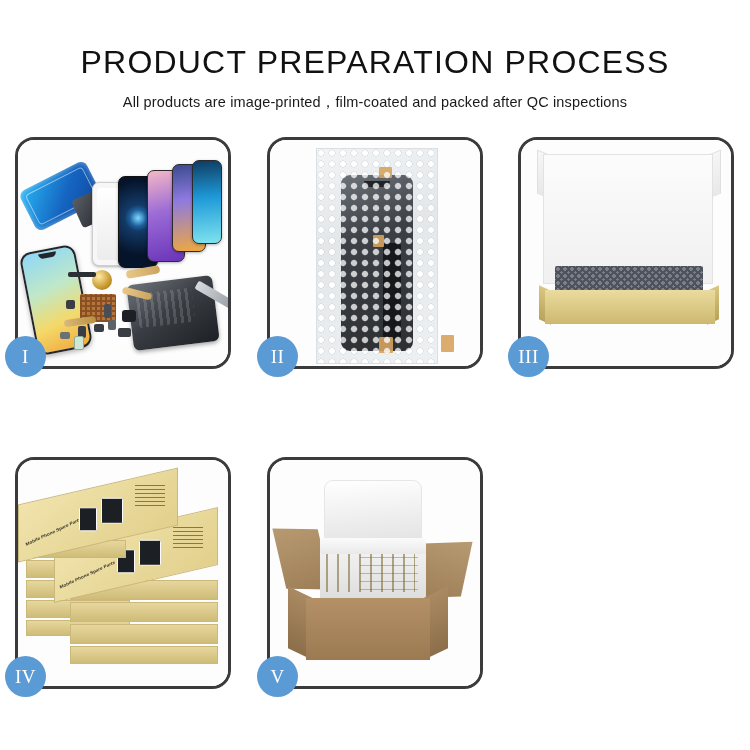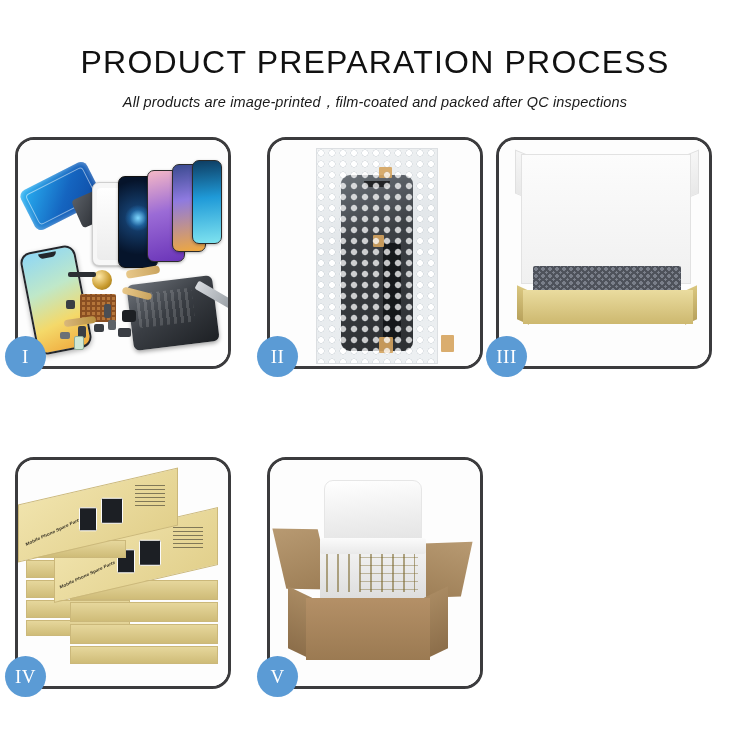--- a/index.html
+++ b/index.html
@@ -13,35 +13,35 @@
 
   
   .header { position: absolute; left: 0; top: 0; width: 750px; text-align: center; }
   .title {
     font-size: 32px; font-weight: 400; letter-spacing: 1.2px;
     color: #111; line-height: 1; padding-top: 46px;
     font-family: "Liberation Sans", sans-serif;
   }
   .subtitle {
     font-size: 14.5px; font-weight: 400; color: #1a1a1a;
-    padding-top: 15px; letter-spacing: .15px; font-style: italic;
+    padding-top: 15px; letter-spacing: .15px;
   }
 
   
   .grid { position: absolute; left: 15px; top: 137px; width: 720px; height: 537px; }
   .panel {
     position: absolute; width: 216px; height: 232px;
     border: 3px solid #3b3b3d; border-radius: 19px;
     background: #ffffff; overflow: visible;
   }
   .panel .inner {
     position: absolute; inset: 0; border-radius: 16px;
     overflow: hidden; background: #fdfdfd;
   }
-  .c0 { left: 0; }  .c1 { left: 252px; } .c2 { left: 481px; text-align: center; }
+  .c0 { left: 0; }  .c1 { left: 252px; } .c2 { left: 503px; text-align: center; }
   .r0 { top: 0; }   .r1 { top: 320px; }
 
   .badge {
     position: absolute; left: -13px; bottom: -11px;
     width: 41px; height: 41px; border-radius: 50%;
     background: #5b9bd5; color: #fff;
     display: flex; align-items: center; justify-content: center;
     font-family: "Liberation Serif", serif;
     font-size: 19px; letter-spacing: .5px; z-index: 5;
   }

